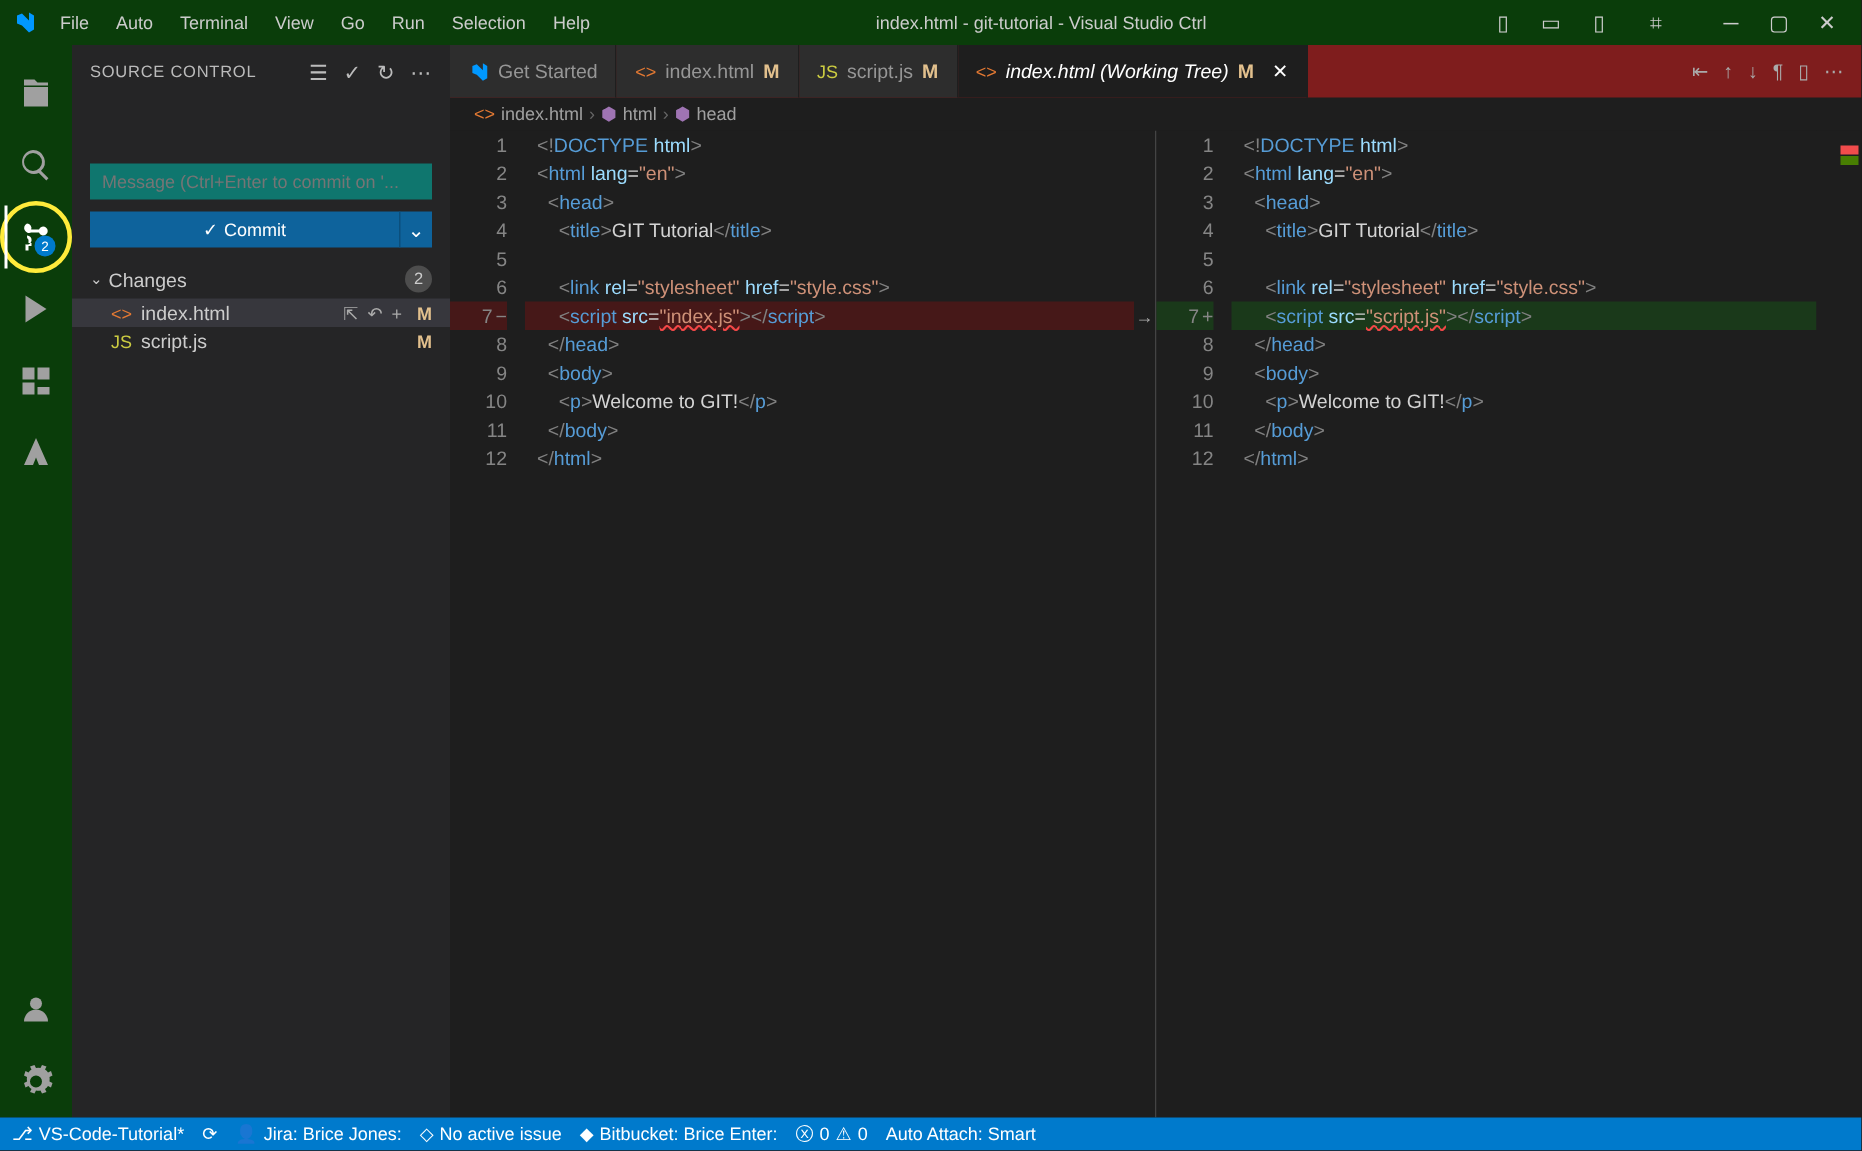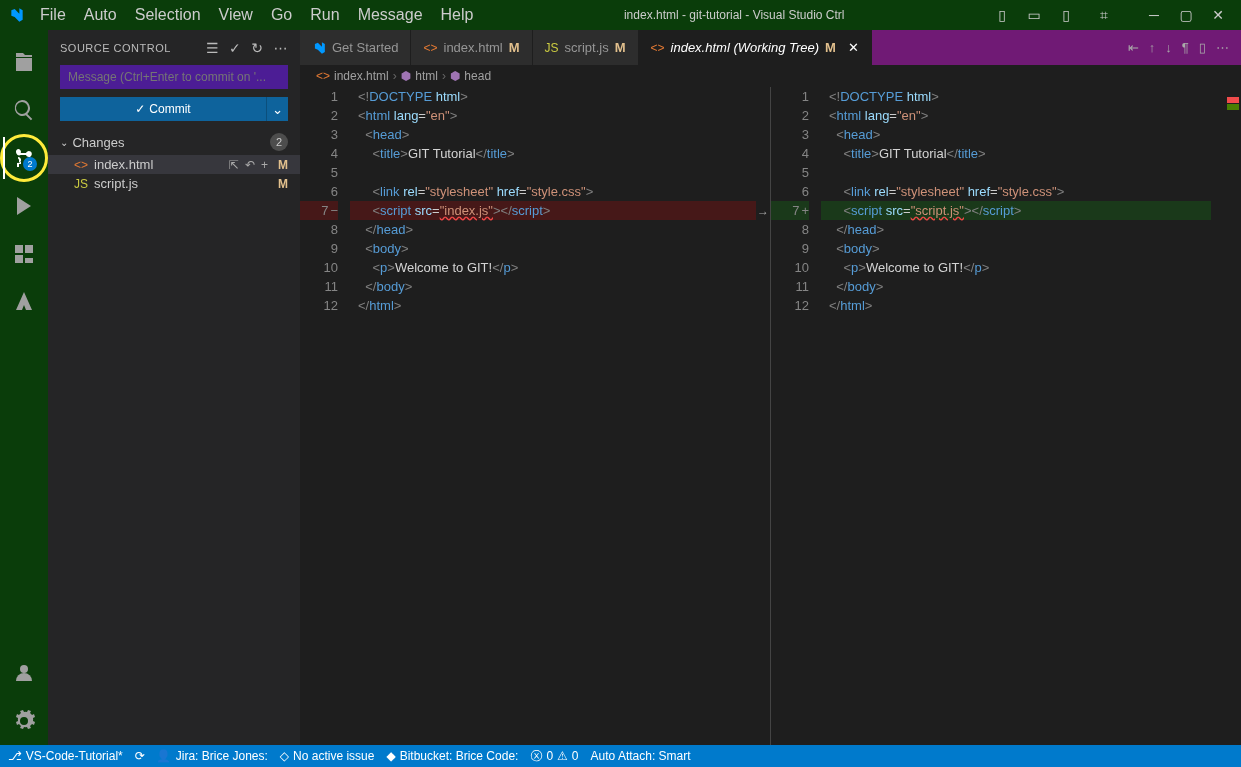--- a/index.html
+++ b/index.html
@@ -2,21 +2,21 @@
 <html><head>
 <meta charset="utf-8">
 <style>
 * { margin: 0; padding: 0; box-sizing: border-box; font-family: 'Segoe UI', sans-serif; }
 body { background: #1e1e1e; color: #cccccc; font-size: 13px; width: 1241px; height: 767px; overflow: hidden; position: relative; }
 
 
 .titlebar { height: 30px; background: #0a3d0a; display: flex; align-items: center; padding: 0 8px; color: #ccc; }
 .titlebar .vscode-icon { width: 16px; height: 16px; margin-right: 8px; }
 .titlebar .menu { display: flex; gap: 2px; }
-.titlebar .menu-item { padding: 4px 8px; cursor: default; font-size: 16px; }
+.titlebar .menu-item { padding: 4px 8px; cursor: default; font-size: 12px; }
 .titlebar .title { flex: 1; text-align: center; font-size: 12px; color: #ccc; }
 .titlebar .window-controls { display: flex; gap: 2px; align-items: center; }
 .titlebar .layout-icons { display: flex; gap: 2px; margin-right: 20px; }
 .titlebar .layout-icons span, .titlebar .window-controls span { width: 30px; height: 30px; display: flex; align-items: center; justify-content: center; font-size: 14px; }
 
 
 .activitybar { position: absolute; left: 0; top: 30px; bottom: 22px; width: 48px; background: #0a3d0a; display: flex; flex-direction: column; align-items: center; padding-top: 8px; }
 .activitybar .act-item { width: 48px; height: 48px; display: flex; align-items: center; justify-content: center; color: #a0a0a0; cursor: pointer; position: relative; }
 .activitybar .act-item.active { color: #fff; }
 .activitybar .act-item.active::before { content: ''; position: absolute; left: 0; top: 0; bottom: 0; width: 2px; background: #fff; }
@@ -24,38 +24,38 @@
 .activitybar .spacer { flex: 1; }
 .activitybar .scm-highlight { border: 3px solid #ffeb3b; border-radius: 50%; }
 .activitybar .badge { position: absolute; bottom: 8px; right: 8px; background: #007acc; color: #fff; border-radius: 10px; font-size: 9px; min-width: 14px; height: 14px; display: flex; align-items: center; justify-content: center; padding: 0 3px; }
 
 
 .sidebar { position: absolute; left: 48px; top: 30px; bottom: 22px; width: 252px; background: #252526; display: flex; flex-direction: column; }
 .sidebar-header { height: 35px; display: flex; align-items: center; padding: 4px 12px; color: #bbb; font-size: 11px; letter-spacing: 0.5px; justify-content: space-between; }
 .sidebar-header .header-actions { display: flex; gap: 10px; }
 .sidebar-header .header-actions span { cursor: pointer; font-size: 14px; }
 .commit-area { padding: 0 12px 8px 12px; }
-.commit-msg { width: 100%; background: #4c1d95; color: #ccc; border: none; padding: 5px 8px; font-size: 12px; margin-bottom: 8px; }
+.commit-msg { width: 100%; background: #0f766e; color: #ccc; border: none; padding: 5px 8px; font-size: 12px; margin-bottom: 8px; margin-top: 44px; }
 .commit-btn-row { display: flex; }
 .commit-btn { flex: 1; background: #0e639c; color: #fff; border: none; padding: 5px; font-size: 12px; cursor: pointer; display: flex; align-items: center; justify-content: center; gap: 4px; }
 .commit-dropdown { width: 22px; background: #0e639c; border: none; border-left: 1px solid #0b4f7c; color: #fff; cursor: pointer; }
 .changes-header { display: flex; align-items: center; padding: 4px 12px; font-size: 13px; color: #ccc; font-weight: 500; }
 .changes-header .chev { margin-right: 4px; font-size: 10px; }
 .changes-header .count-badge { margin-left: auto; background: #4d4d4d; border-radius: 10px; width: 18px; height: 18px; display: flex; align-items: center; justify-content: center; font-size: 11px; }
 .file-item { display: flex; align-items: center; padding: 2px 12px 2px 26px; font-size: 13px; color: #ccc; }
 .file-item.selected { background: #37373d; }
 .file-item .file-icon { margin-right: 6px; font-size: 12px; }
 .file-item .file-actions { margin-left: auto; display: flex; gap: 6px; font-size: 12px; color: #aaa; }
 .file-item .mod-badge { color: #e2c08d; font-weight: bold; margin-left: 4px; }
 .orange-icon { color: #e37933; }
 .yellow-icon { color: #cbcb41; }
 
 
 .editor-area { position: absolute; left: 300px; right: 0; top: 30px; bottom: 22px; background: #1e1e1e; display: flex; flex-direction: column; }
-.tabs-row { height: 35px; background: #701a75; display: flex; align-items: stretch; }
+.tabs-row { height: 35px; background: #7f1d1d; display: flex; align-items: stretch; }
 .tab { display: flex; align-items: center; padding: 0 12px; background: #2d2d2d; color: #969696; font-size: 13px; border-right: 1px solid #1e1e1e; gap: 6px; cursor: pointer; }
 .tab.active { background: #1e1e1e; color: #fff; }
 .tab .tab-icon { font-size: 12px; }
 .tabs-row .tab-actions { margin-left: auto; display: flex; align-items: center; gap: 10px; padding: 0 12px; color: #aaa; }
 .breadcrumb { height: 22px; display: flex; align-items: center; padding: 0 16px; font-size: 12px; color: #a0a0a0; gap: 4px; }
 .breadcrumb .crumb { display: flex; align-items: center; gap: 4px; }
 .breadcrumb .sep { color: #666; }
 
 
 .diff-container { flex: 1; display: flex; font-family: Consolas, 'Courier New', monospace; font-size: 13px; line-height: 19px; overflow: hidden; }
@@ -101,25 +101,25 @@
 
 <div class="titlebar">
   <span class="vscode-icon">
     <svg viewBox="0 0 24 24">
         <path fill="#0098ff" d="M17 2l5 3v14l-5 3-7-7 7-7-7 7-5-2V5l5-2 7 7z"></path>
       </svg>
   </span>
   <div class="menu" id="menu-bar">
       <span class="menu-item">File</span>
       <span class="menu-item">Auto</span>
-      <span class="menu-item">Selection</span>
+      <span class="menu-item">Terminal</span>
       <span class="menu-item">View</span>
       <span class="menu-item">Go</span>
       <span class="menu-item">Run</span>
-      <span class="menu-item">Message</span>
+      <span class="menu-item">Selection</span>
       <span class="menu-item">Help</span>
     </div>
   <div class="title">index.html - git-tutorial - Visual Studio Ctrl</div>
   <div class="layout-icons">
     <span>▯</span>
     <span>▭</span>
     <span>▯</span>
     <span style="margin-left:6px">⌗</span>
   </div>
   <div class="window-controls">
@@ -343,21 +343,21 @@
   <div class="st-item">
     <span>👤</span>
     <span>Jira: Brice Jones:</span>
   </div>
   <div class="st-item">
     <span>◇</span>
     <span>No active issue</span>
   </div>
   <div class="st-item">
     <span>◆</span>
-    <span>Bitbucket: Brice Code:</span>
+    <span>Bitbucket: Brice Enter:</span>
   </div>
   <div class="st-item">
     <span>ⓧ</span>
       <span>0</span>
     <span>⚠</span>
       <span>0</span>
   </div>
   <div class="st-item">Auto Attach: Smart</div>
 </div>
 

